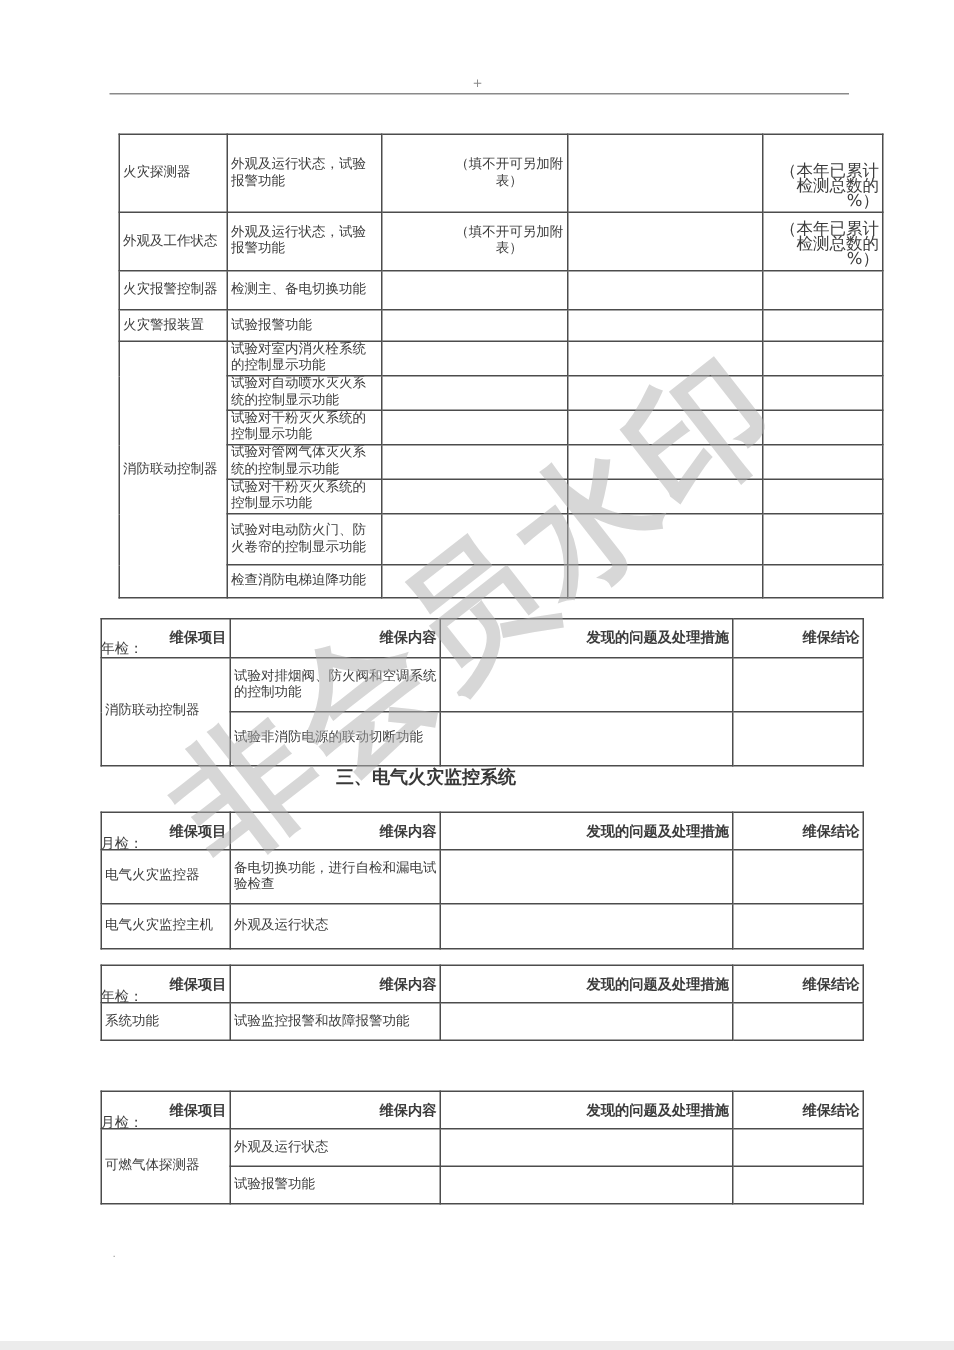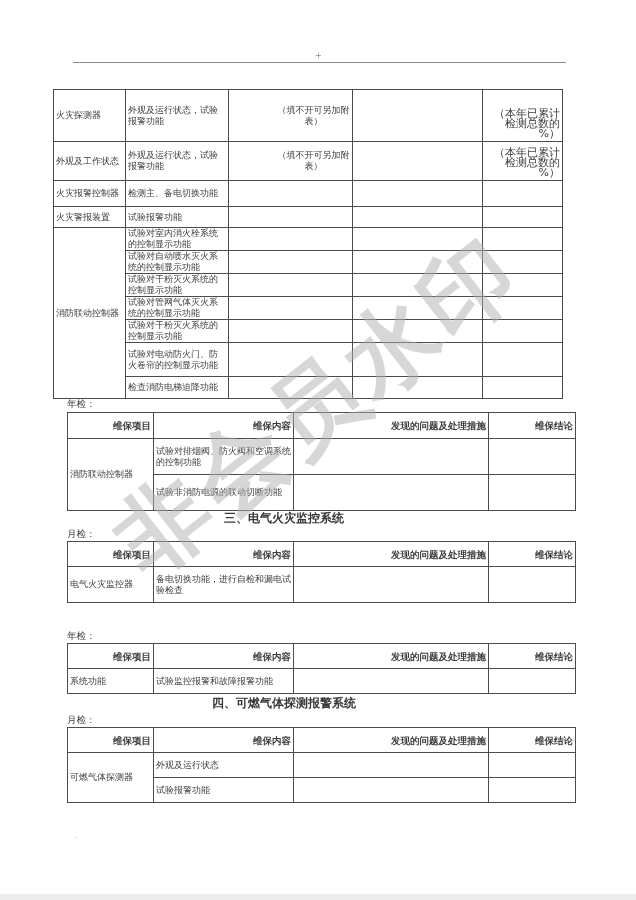--- a/index.html
+++ b/index.html
@@ -13,28 +13,28 @@
   .bottom-edge { position:absolute; left:0; bottom:0; width:636px; height:6px; background:#ececec; }
 
   table { border-collapse:collapse; table-layout:fixed; position:absolute; }
   td {
     border:1px solid #4c4c4c; font-size:9px; line-height:11px;
     padding:0 2px; vertical-align:middle; overflow:hidden; word-break:break-all;
   }
   .th { font-weight:bold; text-align:right; font-size:9.5px; }
   .note-cell { text-align:center;padding-left:48px; }
   .result-cell { vertical-align:bottom; text-align:right; font-size:11px; line-height:10px; padding-bottom:2px; }
-  .check-label { position:absolute; font-size:9.5px; color:#3c3c3c; }
+  .check-label { position:absolute; font-size:9.5px; color:#3c3c3c;margin-top:28px; }
   .section-title { position:absolute; left:0; width:568px; text-align:center; font-weight:bold; font-size:12px; color:#383838; }
   .watermark {
     position:absolute; left:128px; top:492px; transform:rotate(-38deg); transform-origin:left center;
     font-size:92px; letter-spacing:4px; color:rgba(176,176,176,0.5); white-space:nowrap;
     z-index:5; pointer-events:none; font-weight:bold;
   }
-  #t1 { left:53px; top:89px; width:510px;border-radius:18px; }
+  #t1 { left:79px; top:89px; width:510px;border-radius:18px; }
   #t2 { left:67px; top:412px; width:509px; }
   #t3 { left:67px; top:541px; width:509px; }
   #t4 { left:67px; top:643px; width:509px; }
   #t5 { left:67px; top:727px; width:509px; }
 </style>
 </head>
 <body>
 
 <div class="page">
 
@@ -171,20 +171,26 @@
       <td class="th">维保内容</td>
       <td class="th">发现的问题及处理措施</td>
       <td class="th">维保结论</td>
     </tr>
     <tr style="height:36px">
       <td>电气火灾监控器</td>
       <td>备电切换功能，进行自检和漏电试验检查</td>
       <td></td>
       <td></td>
     </tr>
+    <tr style="height:30px">
+      <td>电气火灾监控主机</td>
+      <td>外观及运行状态</td>
+      <td></td>
+      <td></td>
+    </tr>
   </tbody>
     </table>
 
   <div class="check-label" style="left:67px; top:630px;">年检：</div>
 
   <table id="t4">
     <colgroup>
         <col style="width:86px">
         <col style="width:140px">
         <col style="width:195px">
@@ -199,21 +205,20 @@
     </tr>
     <tr style="height:25px">
       <td>系统功能</td>
       <td>试验监控报警和故障报警功能</td>
       <td></td>
       <td></td>
     </tr>
   </tbody>
     </table>
 
-  <div class="section-title" style="top:695px;">四、可燃气体探测报警系统</div>
 
   <div class="check-label" style="left:67px; top:714px;">月检：</div>
 
   <table id="t5">
     <colgroup>
         <col style="width:86px">
         <col style="width:140px">
         <col style="width:195px">
         <col style="width:87px">
       </colgroup>

